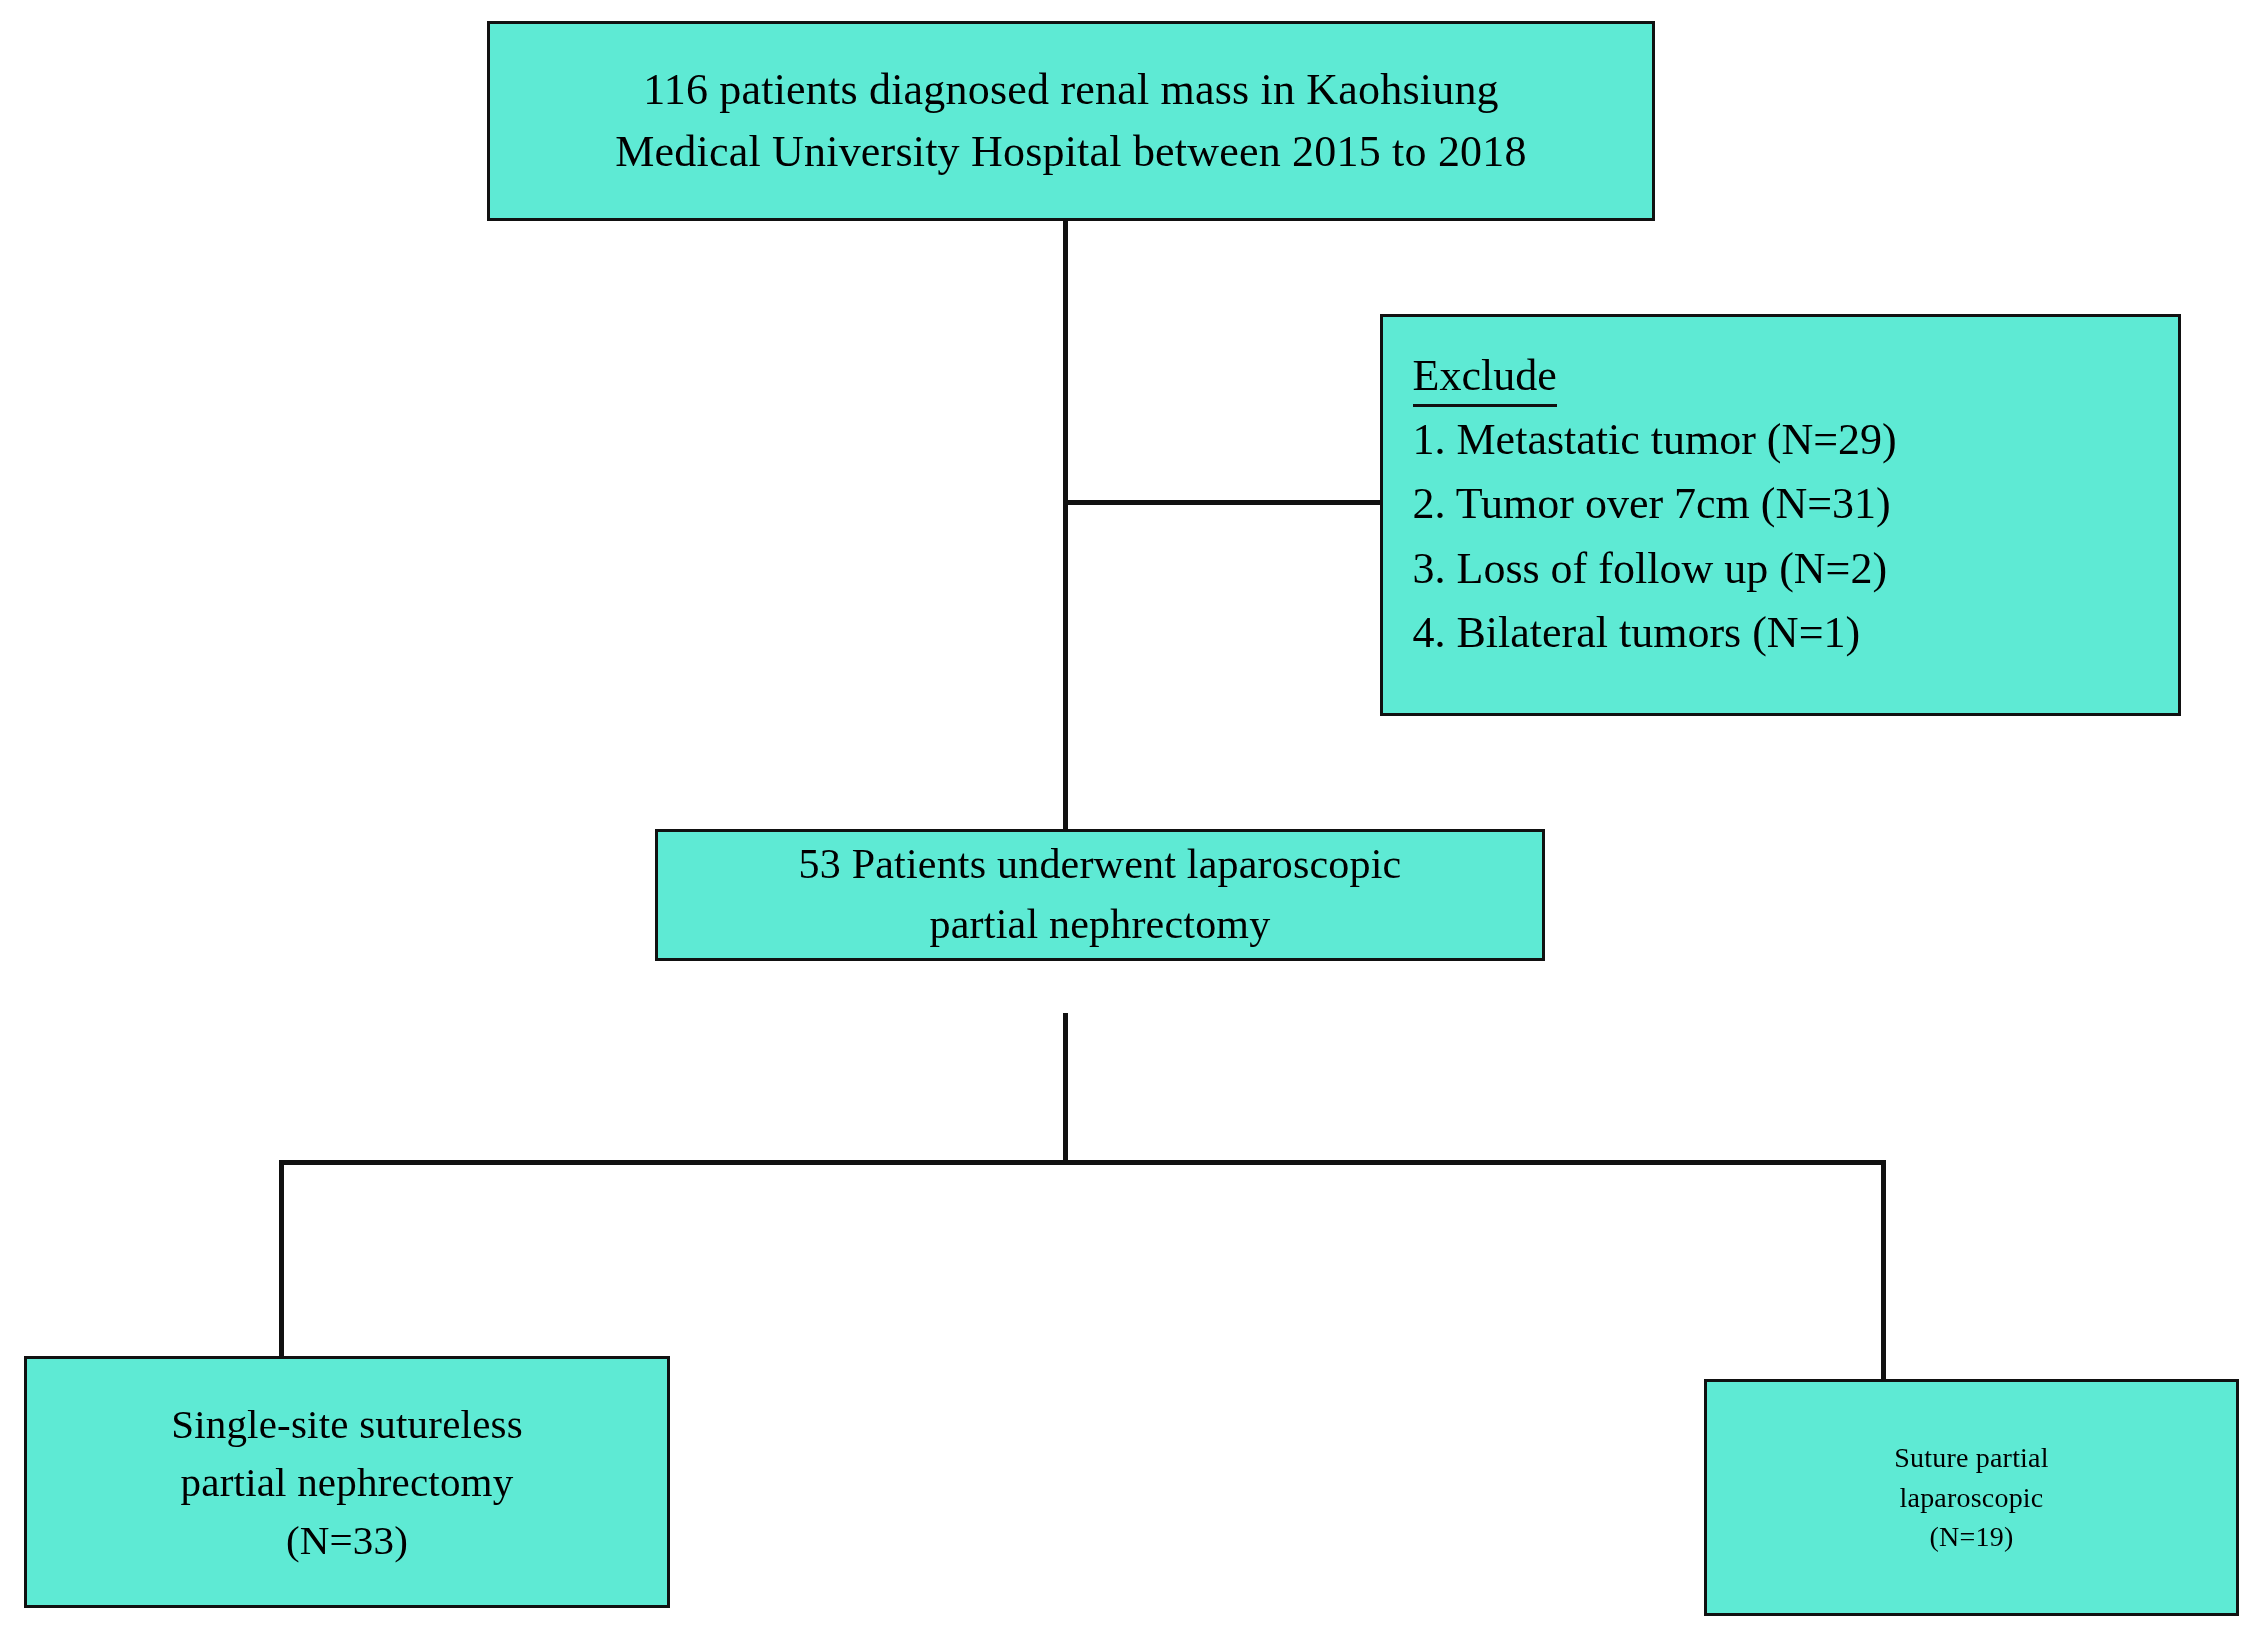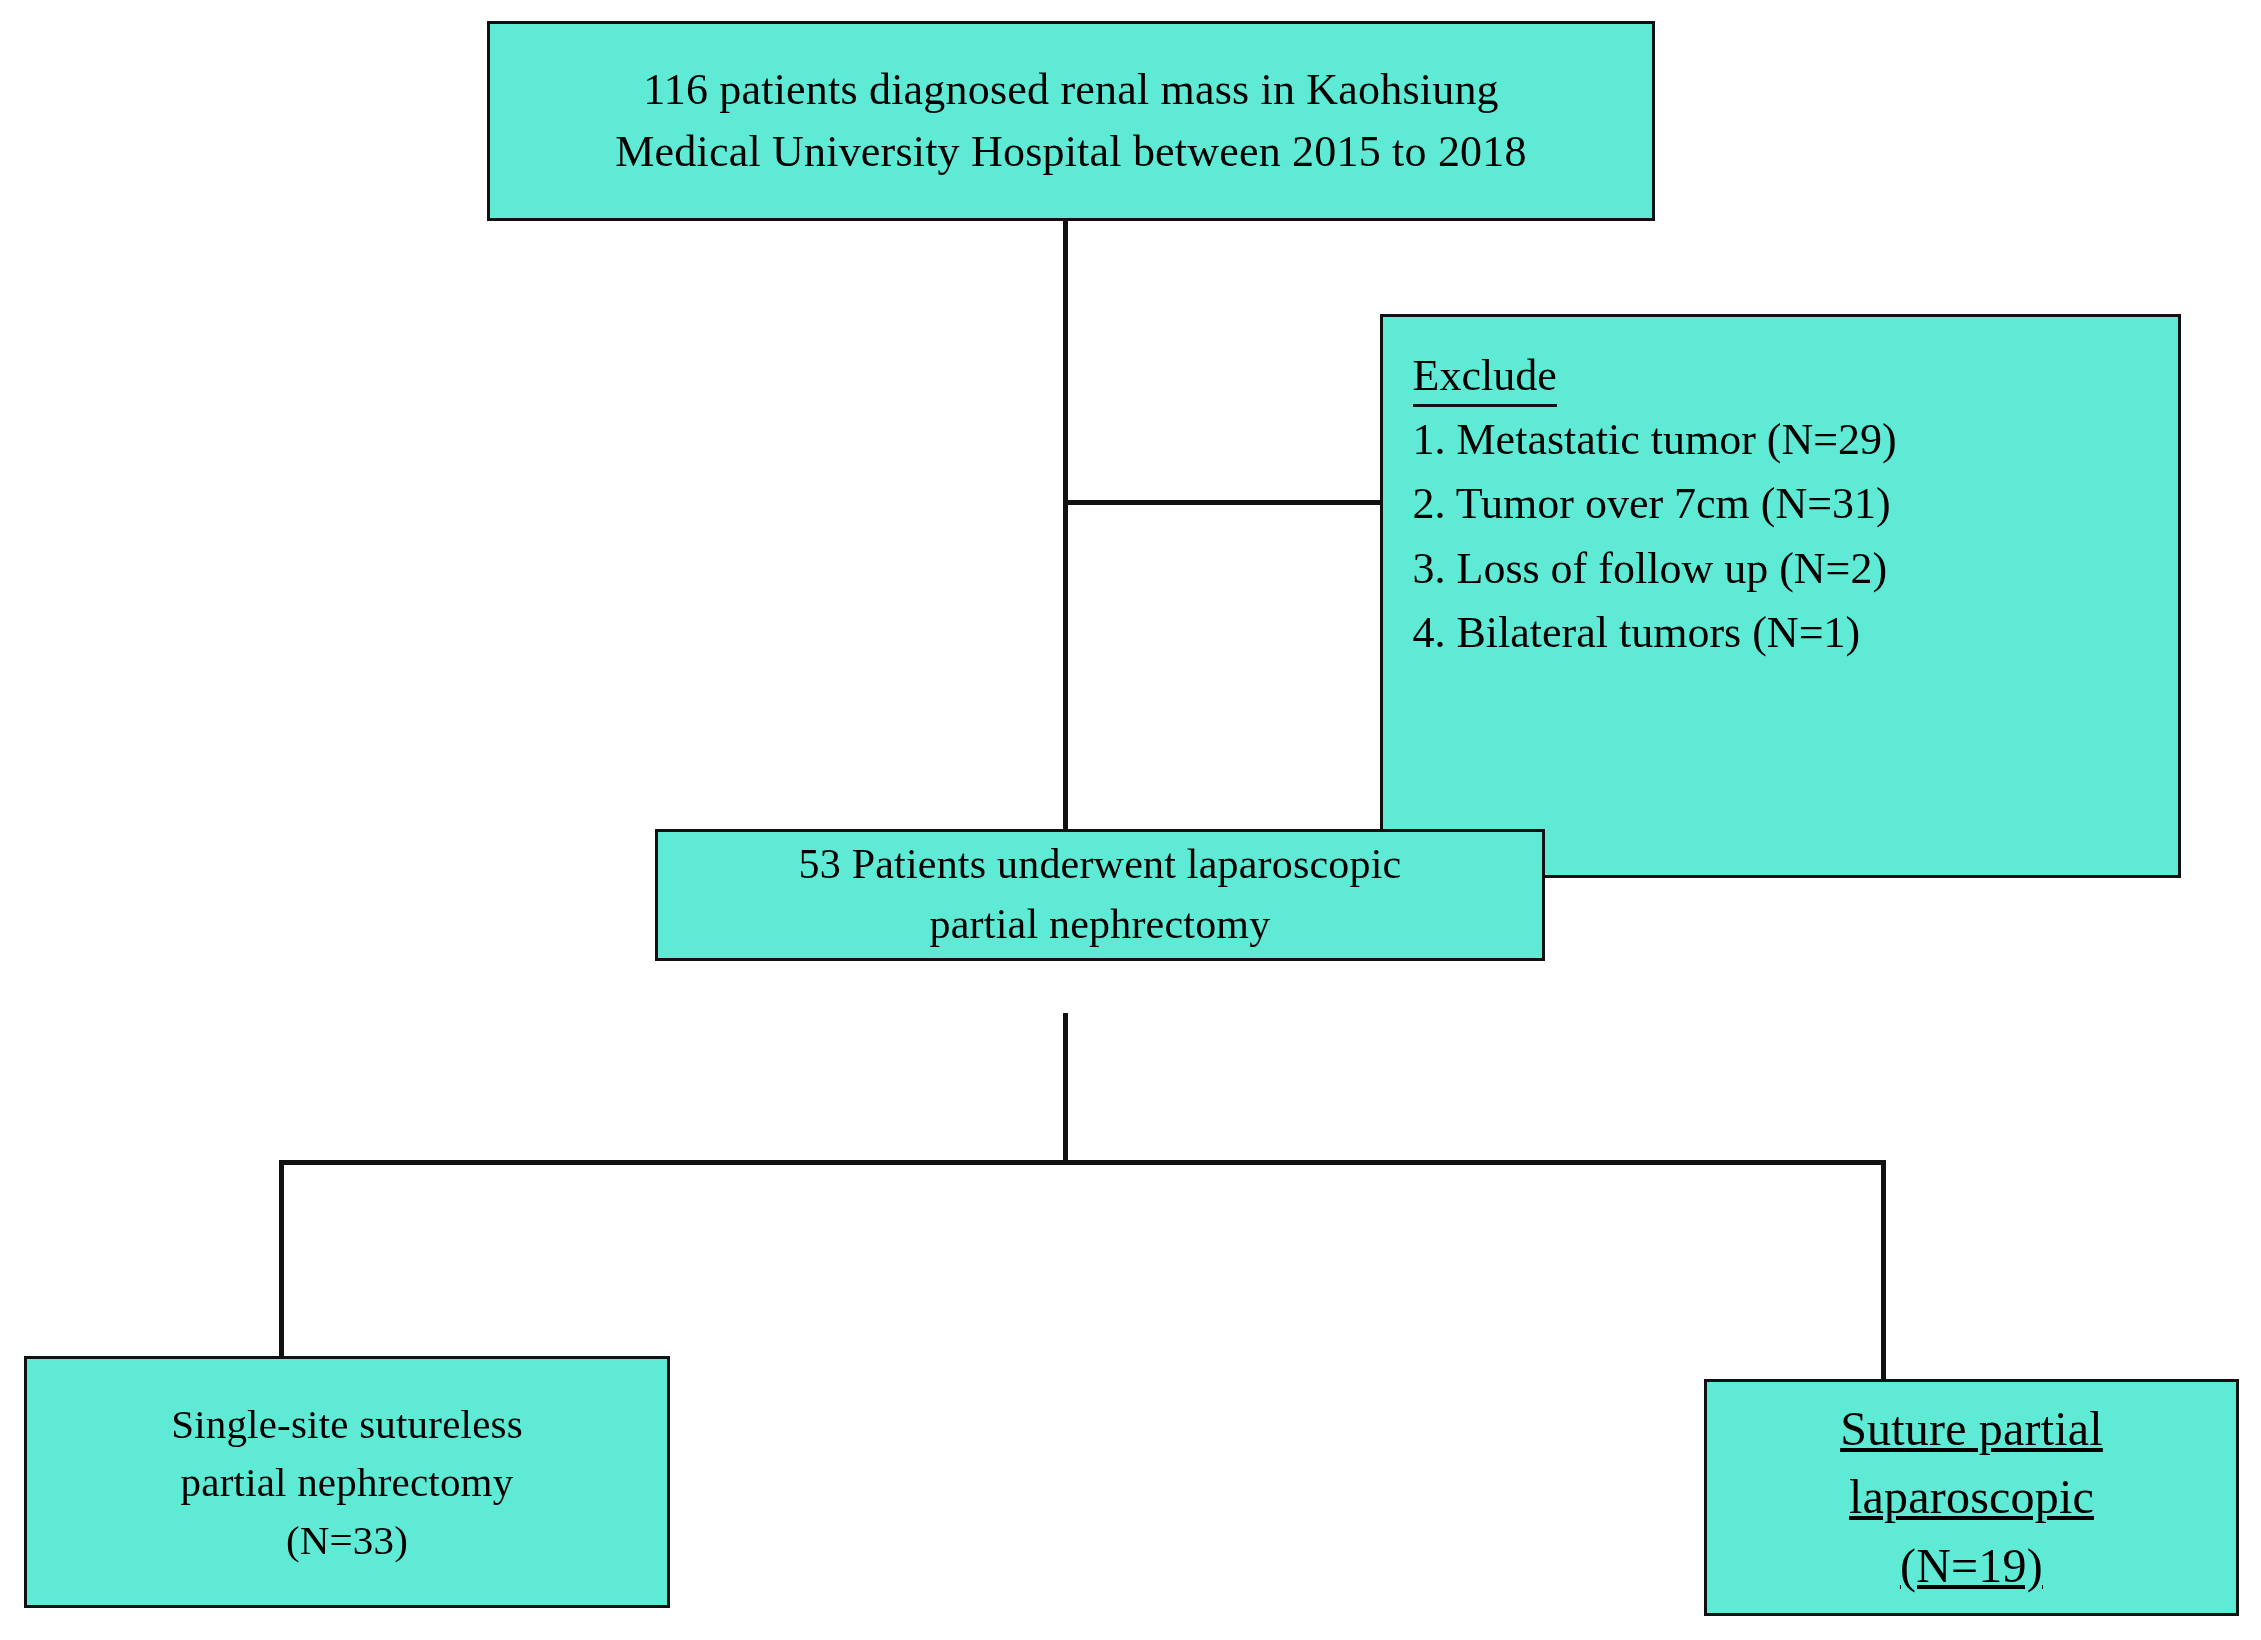--- a/index.html
+++ b/index.html
@@ -38,21 +38,21 @@
 
   
   #node-cohort {
     left: 487px;  top: 21px;
     width: 1168px; height: 200px;
   }
   #node-cohort .line { font-size: 44px; }
 
   #node-exclude {
     left: 1380px; top: 314px;
-    width: 801px; height: 564px;
+    width: 801px; height: 402px;
     align-items: flex-start;
     justify-content: flex-start;
     padding: 31px 0 0 29.5px;
   }
   #node-exclude .excl-title {
     font-size: 44px;
     line-height: 1.25;
     border-bottom: 3.2px solid #111111;
     padding-bottom: 1.3px;
     margin-bottom: 10.3px;
@@ -75,21 +75,21 @@
   #node-sutureless {
     left: 24px; top: 1356px;
     width: 646px; height: 252px;
   }
   #node-sutureless .line { font-size: 41px; }
 
   #node-suture {
     left: 1704px; top: 1379px;
     width: 535px; height: 237px;
   }
-  #node-suture .line { font-size: 48px; text-decoration: underline; }
+  #node-suture .line { font-size: 28px; }
 
   
   .conn {
     position: absolute;
     background: #111111;
     z-index: 1;
   }
   .v { width: 4.5px; }
   .h { height: 4.5px; }
 

